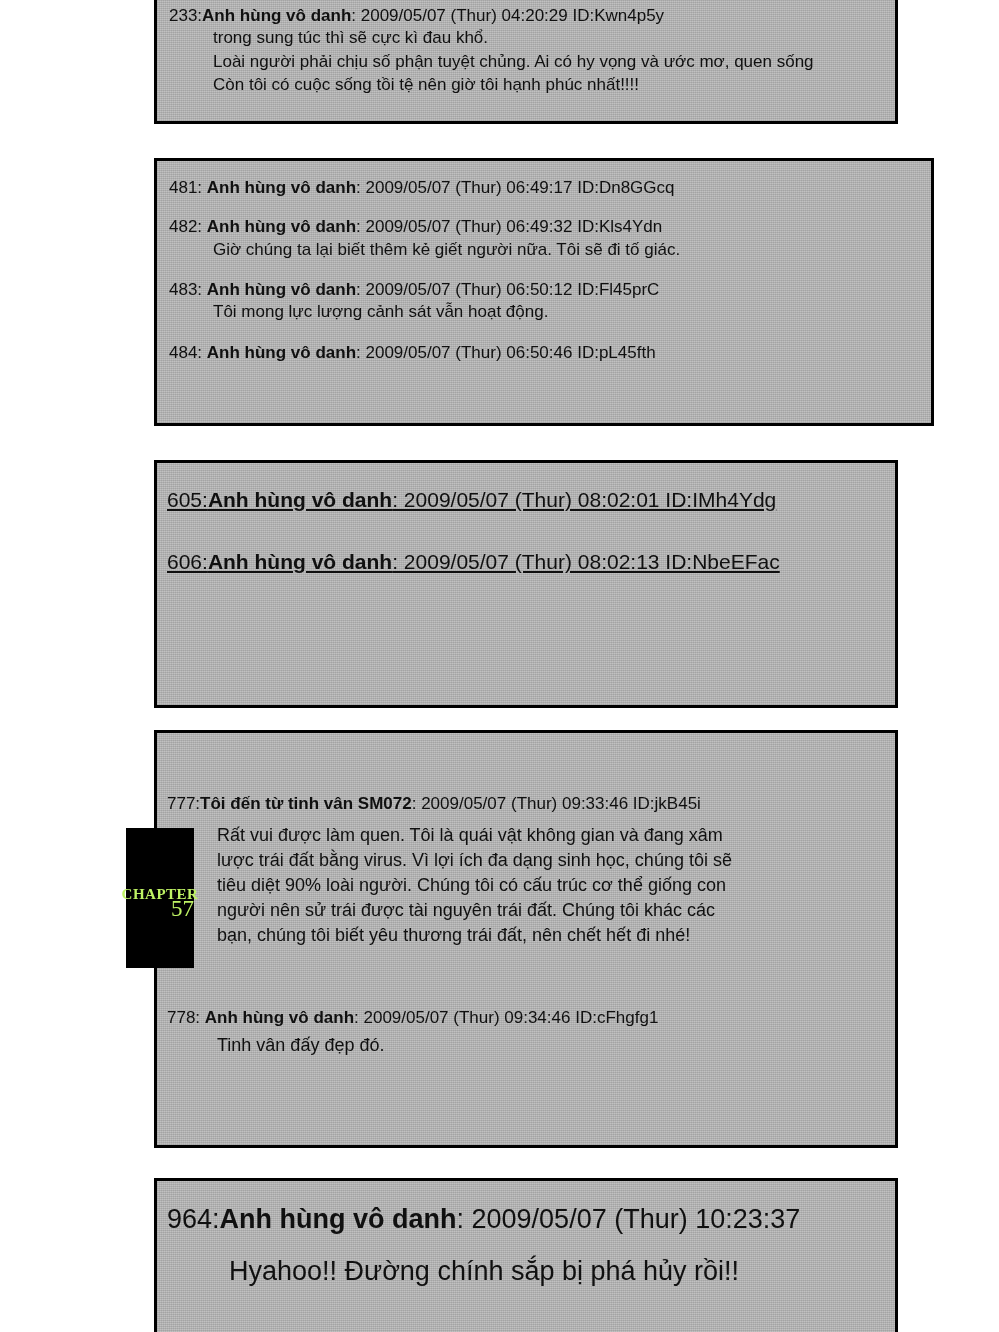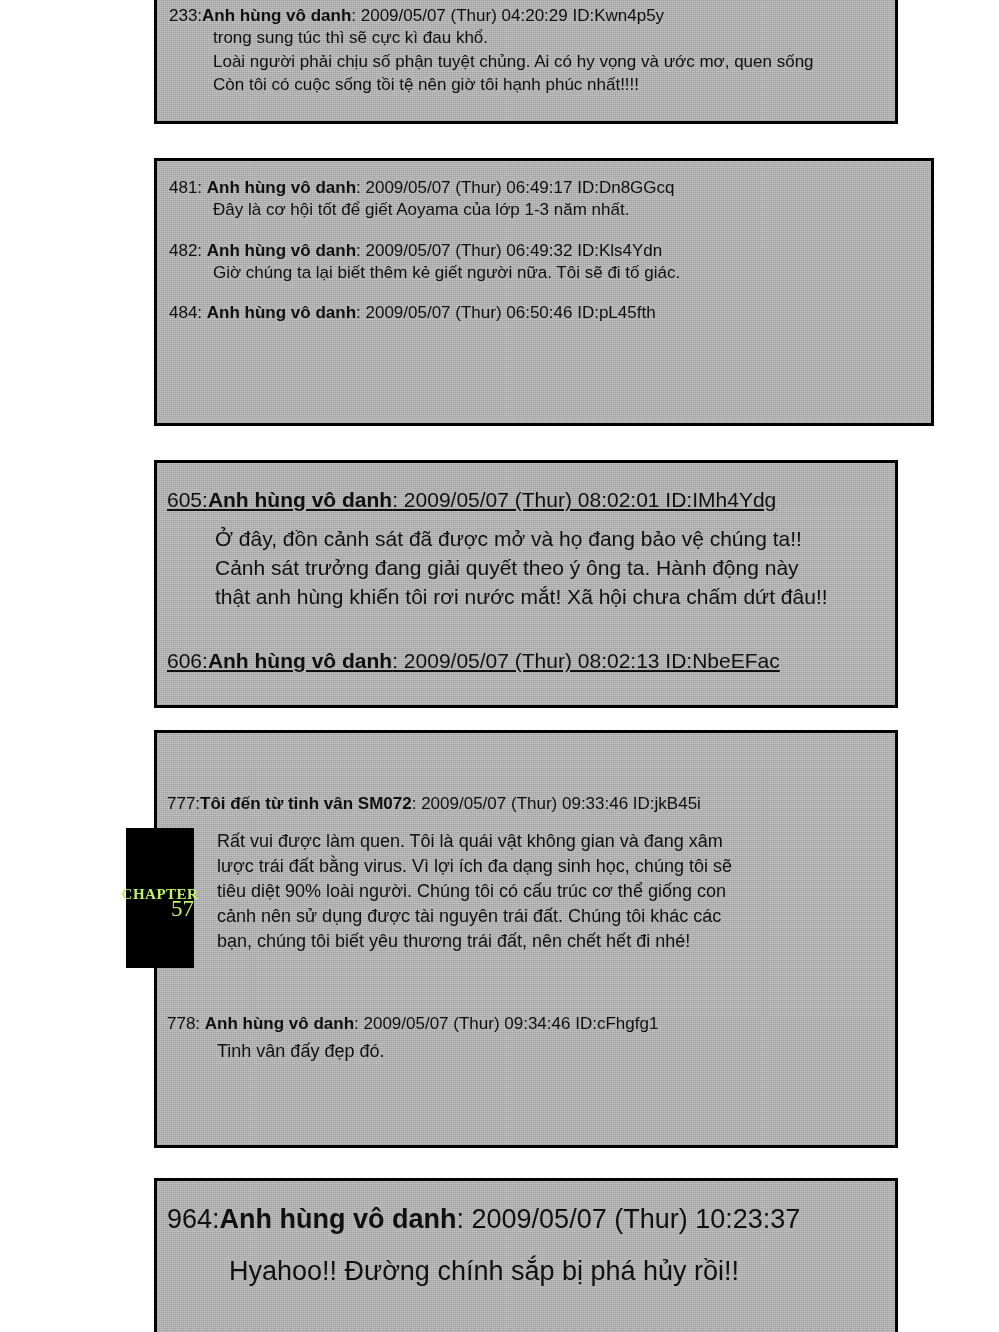--- a/index.html
+++ b/index.html
@@ -81,21 +81,21 @@
   #panel-3 .post-body { font-size: 21px; padding-left: 48px; margin-top: 12px; }
   #panel-3 .post2 { margin-top: 36px; }
 
   
   #panel-4 {
     left: 154px; top: 730px; width: 744px; height: 418px;
     padding: 60px 10px 0 10px;
     font-size: 17px;
   }
   #panel-4 .post-header { font-size: 17px; }
-  #panel-4 .post-body { font-size: 18px; padding-left: 50px; margin-top: 15px; }
+  #panel-4 .post-body { font-size: 18px; padding-left: 50px; margin-top: 9px; }
   #panel-4 .post2 { margin-top: 60px; }
   #panel-4 .post2 .post-body { margin-top: 4px; }
 
   
   #panel-5 {
     left: 154px; top: 1178px; width: 744px; height: 170px;
     padding: 22px 10px 0 10px;
     font-size: 27px;
   }
   #panel-5 .post-header { font-size: 27px; }
@@ -153,67 +153,67 @@
         <div>Còn tôi có cuộc sống tồi tệ nên giờ tôi hạnh phúc nhất!!!!</div>
       </div>
     </div>
   </div>
 
   <div class="panel" id="panel-2">
     <div class="post">
       <div class="post-header">
         <span class="num">481:</span> <span class="name">Anh hùng vô danh</span><span class="meta">: 2009/05/07 (Thur) 06:49:17 ID:Dn8GGcq</span>
       </div>
-      <div class="post-body">
-        <div>Đây là cơ hội tốt để giết Aoyama của lớp 1-3 năm nhất.</div>
-      </div>
     </div>
     <div class="post">
       <div class="post-header">
         <span class="num">482:</span> <span class="name">Anh hùng vô danh</span><span class="meta">: 2009/05/07 (Thur) 06:49:32 ID:Kls4Ydn</span>
       </div>
       <div class="post-body">
         <div>Giờ chúng ta lại biết thêm kẻ giết người nữa. Tôi sẽ đi tố giác.</div>
       </div>
     </div>
+    <div class="post">
+      <div class="post-header">
+        <span class="num">483:</span> <span class="name">Anh hùng vô danh</span><span class="meta">: 2009/05/07 (Thur) 06:50:12 ID:Fl45prC</span>
+      </div>
+      <div class="post-body">
+        <div>Tôi mong lực lượng cảnh sát vẫn hoạt động.</div>
+      </div>
+    </div>
     <div class="post clipped">
       <div class="post-header">
         <span class="num">484:</span> <span class="name">Anh hùng vô danh</span><span class="meta">: 2009/05/07 (Thur) 06:50:46 ID:pL45fth</span>
       </div>
     </div>
   </div>
 
   <div class="panel" id="panel-3">
     <div class="post">
       <div class="post-header">
         <span class="num">605:</span><span class="name">Anh hùng vô danh</span><span class="meta">: 2009/05/07 (Thur) 08:02:01 ID:IMh4Ydg</span>
-      </div>
-      <div class="post-body">
-        <div>Ở đây, đồn cảnh sát đã được mở và họ đang bảo vệ chúng ta!!</div>
-        <div>Cảnh sát trưởng đang giải quyết theo ý ông ta. Hành động này</div>
-        <div>thật anh hùng khiến tôi rơi nước mắt! Xã hội chưa chấm dứt đâu!!</div>
       </div>
     </div>
     <div class="post post2">
       <div class="post-header">
         <span class="num">606:</span><span class="name">Anh hùng vô danh</span><span class="meta">: 2009/05/07 (Thur) 08:02:13 ID:NbeEFac</span>
       </div>
     </div>
   </div>
 
   <div class="panel" id="panel-4">
     <div class="post">
       <div class="post-header">
         <span class="num">777:</span><span class="name">Tôi đến từ tinh vân SM072</span><span class="meta">: 2009/05/07 (Thur) 09:33:46 ID:jkB45i</span>
       </div>
       <div class="post-body">
         <div>Rất vui được làm quen. Tôi là quái vật không gian và đang xâm</div>
         <div>lược trái đất bằng virus. Vì lợi ích đa dạng sinh học, chúng tôi sẽ</div>
         <div>tiêu diệt 90% loài người. Chúng tôi có cấu trúc cơ thể giống con</div>
-        <div>cảnh nên sử dụng được tài nguyên trái đất. Chúng tôi khác các</div>
+        <div>người nên sử trái được tài nguyên trái đất. Chúng tôi khác các</div>
         <div>bạn, chúng tôi biết yêu thương trái đất, nên chết hết đi nhé!</div>
       </div>
     </div>
     <div class="post post2">
       <div class="post-header">
         <span class="num">778:</span> <span class="name">Anh hùng vô danh</span><span class="meta">: 2009/05/07 (Thur) 09:34:46 ID:cFhgfg1</span>
       </div>
       <div class="post-body">
         <div>Tinh vân đấy đẹp đó.</div>
       </div>

